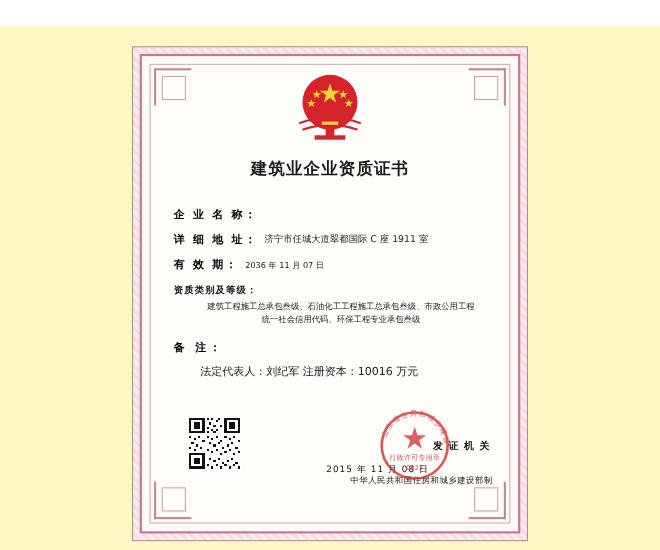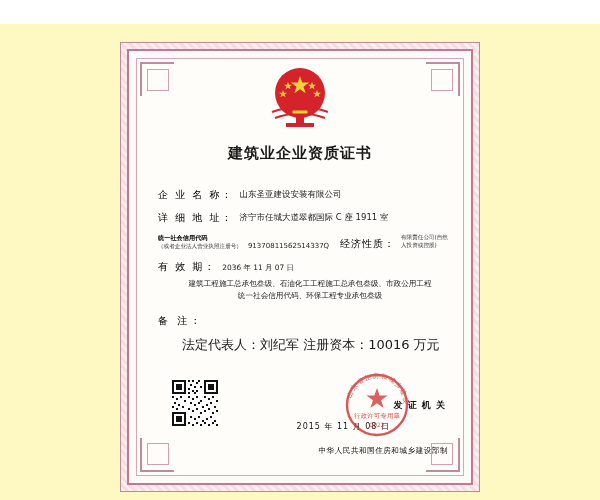--- a/index.html
+++ b/index.html
@@ -67,21 +67,21 @@
     font-size:15px;font-weight:bold;color:#1a1a1a;
     letter-spacing:1px;
   }
 
   .fields{
     position:absolute;top:128px;left:18px;right:10px;
     font-size:9px;color:#111;
   }
   .row{display:flex;align-items:flex-end;margin-bottom:9px;}
   .lbl{
-    font-weight:normal;font-size:10px;color:#000;
+    font-weight:bold;font-size:10px;color:#000;
     letter-spacing:2px;white-space:nowrap;
   }
   .val{
     flex:1;margin-left:6px;font-size:8.5px;color:#1a1a1a;
     border-bottom:0px;padding-bottom:1px;
   }
   .val-sm{font-size:7px;color:#222;}
   .two-col{display:flex;align-items:flex-end;}
   .two-col .c1{display:flex;align-items:flex-end;width:182px;}
   .two-col .c2{display:flex;align-items:flex-end;flex:1;}
@@ -97,40 +97,40 @@
   .qual-body{
     font-size:7.6px;line-height:1.55;color:#1a1a1a;
     text-align:center;padding-left:12px;
   }
 
   .remark{
     margin-top:12px;display:flex;align-items:flex-end;
   }
   .remark .lbl{letter-spacing:3px;}
   .legal{
-    margin-top:8px;font-size:13px;color:#1a1a1a;padding-left:24px;
+    margin-top:8px;font-size:10px;color:#1a1a1a;padding-left:24px;
   }
 
   
   .qr{
     position:absolute;left:30px;bottom:46px;width:50px;height:50px;
     background:#fff;
   }
   .qr svg{display:block;}
 
   .issuer{
     position:absolute;right:14px;bottom:62px;
     font-size:9px;font-weight:bold;letter-spacing:1px;color:#111;
   }
   .issue-date{
     position:absolute;right:70px;bottom:42px;
     font-size:8px;color:#111;letter-spacing:1px;
   }
   .ministry{
-    position:absolute;right:12px;bottom:18px;
+    position:absolute;right:12px;bottom:32px;
     font-size:7.6px;color:#111;letter-spacing:.5px;
   }
 
   
   .seal{
     position:absolute;right:44px;bottom:30px;width:78px;height:78px;
     opacity:.78;
   }
 
   .footer{
@@ -177,49 +177,36 @@
         <rect x="24" y="57" width="28" height="4" fill="#d4232a"></rect>
       </svg>
     </div>
 
     <div class="doc-title">建筑业企业资质证书</div>
 
     <div class="fields">
 
       <div class="row">
         <span class="lbl">企 业 名 称：</span>
-        <span class="val">山东圣亚建设安装有限公司</span>
       </div>
 
       <div class="row">
         <span class="lbl">详 细 地 址：</span>
         <span class="val">济宁市任城大道翠都国际 C 座 1911 室</span>
       </div>
 
-      <div class="two-col" style="margin-bottom:9px;">
-        <div class="c1">
-          <span class="lbl-stack">
-            <span>统一社会信用代码</span><br>
-            <span class="note-sup">（或者企业法人营业执照注册号）</span>
-          </span>
-          <span class="val val-sm">91370811562514337Q</span>
-        </div>
-        <div class="c2">
-          <span class="lbl" style="letter-spacing:1px;">经济性质：</span>
-          <span class="val" style="font-size:5.6px;color:#333;">有限责任公司(自然人投资或控股)</span>
-        </div>
-      </div>
 
       <div class="two-col" style="margin-bottom:4px;">
         <div class="c2">
           <span class="lbl">有 效 期：</span>
           <span class="val" style="font-size:7.4px;">2036 年 11 月 07 日</span>
         </div>
       </div>
 
+      <div class="qual-head">资质类别及等级：</div>
       <div class="qual-body">
         <div>建筑工程施工总承包叁级、石油化工工程施工总承包叁级、市政公用工程</div>
         <div>统一社会信用代码、环保工程专业承包叁级</div>
       </div>
 
       <div class="remark">
         <span class="lbl">备 注：</span>
         <span class="val"></span>
       </div>
 

